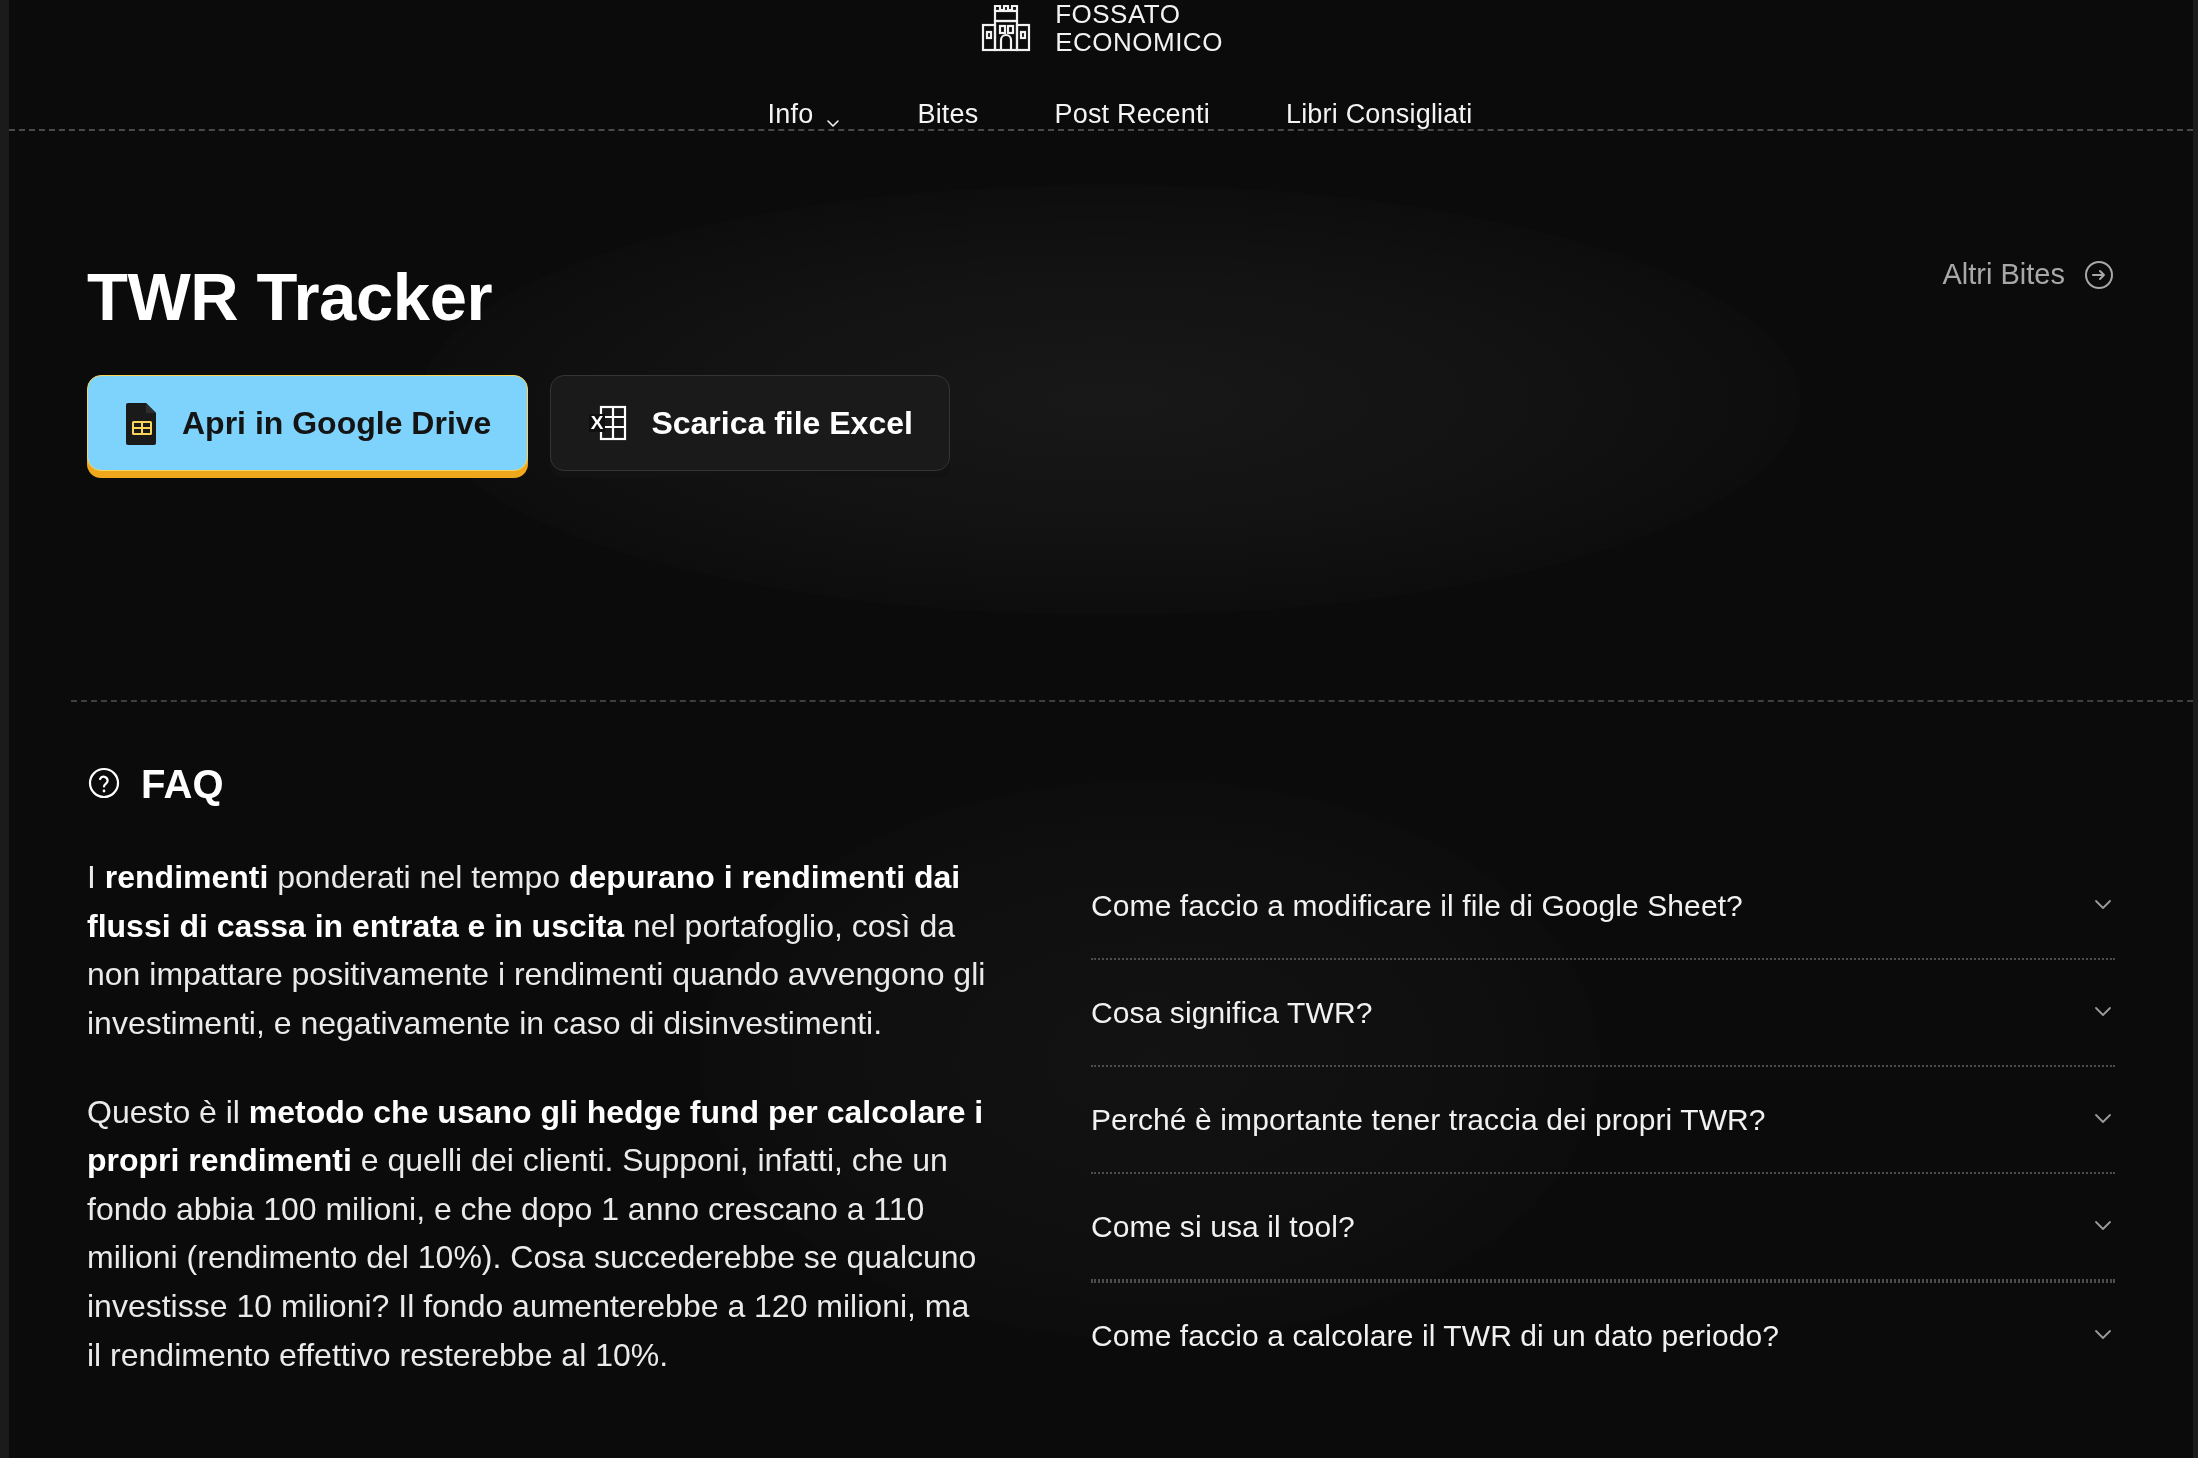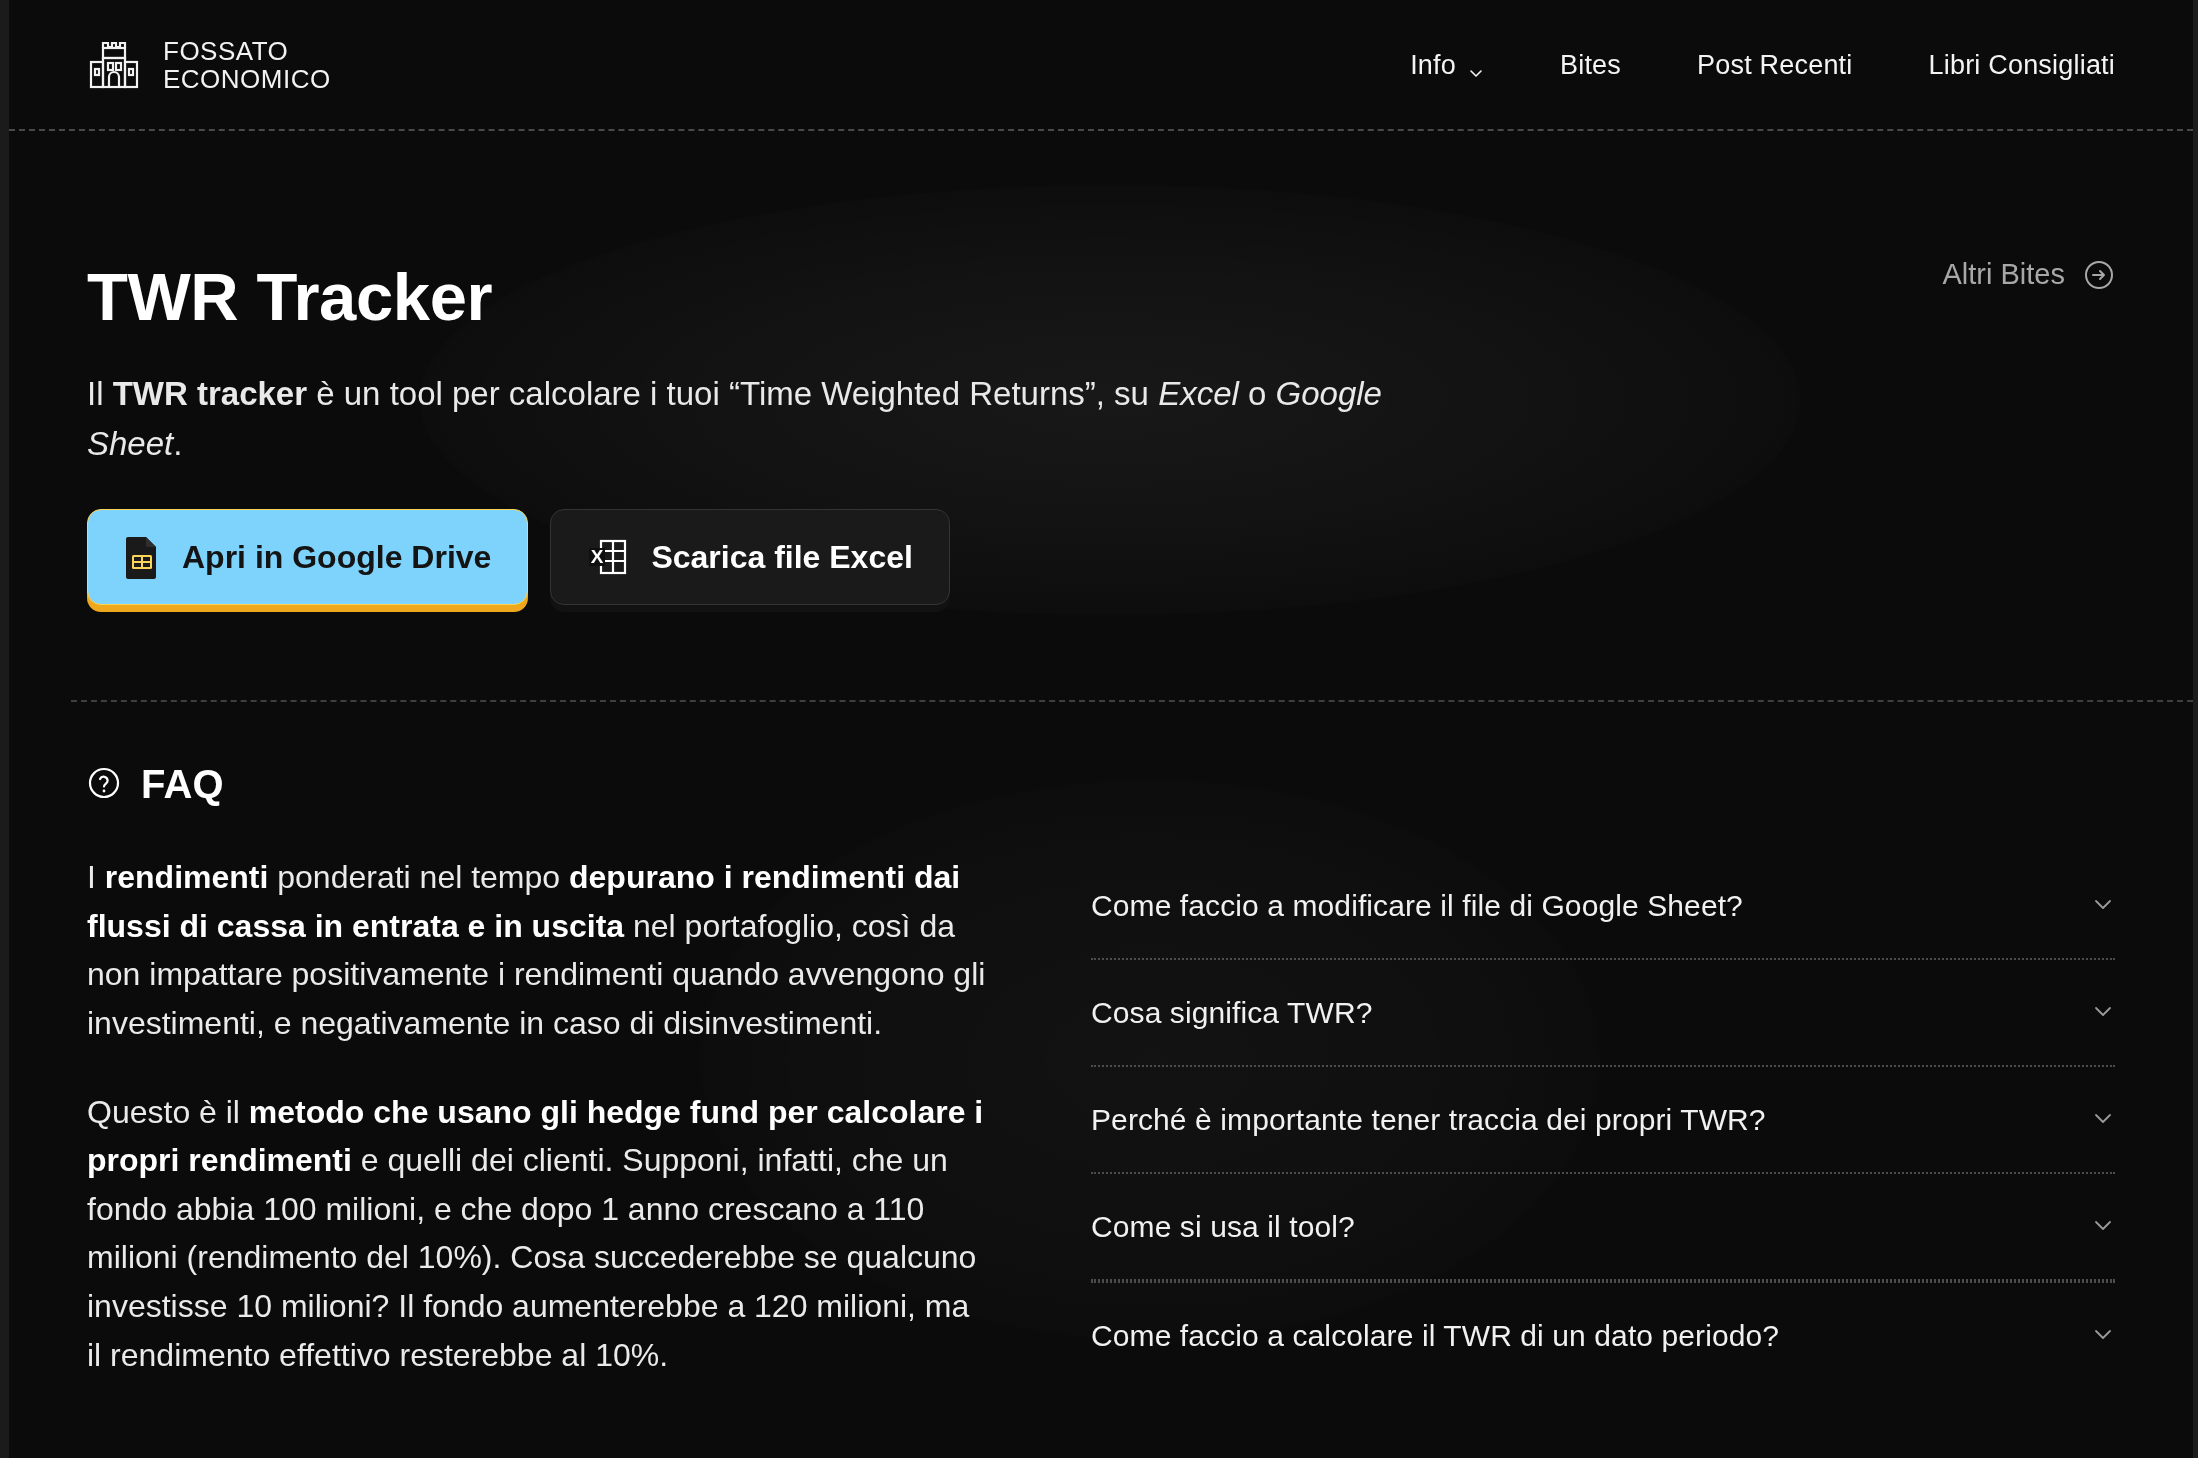--- a/index.html
+++ b/index.html
@@ -30,20 +30,21 @@
     background:radial-gradient(ellipse at center, rgba(255,255,255,0.030) 0%, rgba(255,255,255,0.014) 55%, rgba(255,255,255,0) 80%);
     pointer-events:none;
   }
 
   
   header#site-header{
     position:absolute; left:9px; top:0; width:2184px; height:130px;
     display:flex; align-items:center; justify-content:space-between;
     padding:0 78px 0 78px;
     z-index:5;
+    flex-direction:column;
   }
   .brand{ display:flex; align-items:center; gap:22px; }
   .brand-mark{ width:54px; height:50px; flex:none; }
   .brand-text{
     font-size:26px; line-height:1.09; letter-spacing:0.5px;
     font-weight:400; color:#f2f2f2;
     font-family:"Liberation Sans Narrow","Liberation Sans",sans-serif;
   }
   nav#main-nav{ display:flex; align-items:center; gap:0; }
   nav#main-nav .nav-item{
@@ -182,21 +183,20 @@
       <span>Altri Bites</span>
       <span>
         <svg viewBox="0 0 32 32" width="32" height="32" fill="none" stroke="#a8a8a8" stroke-width="2" stroke-linecap="round" stroke-linejoin="round">
           <circle cx="16" cy="16" r="13"></circle>
             <path d="M10 16 H21 M17 12 L21 16 L17 20"></path>
         </svg>
       </span>
     </div>
   </div>
 
-  <p id="hero-desc"><span>Il </span><b>TWR tracker</b><span> è un tool per calcolare i tuoi “Time Weighted Returns”, su </span><i>Excel</i><span> o </span><i>Google Sheet</i><span>.</span></p>
 
   <div class="btn-row">
     <div class="btn" id="btn-drive">
       <span class="ico">
         <svg viewBox="0 0 36 44" width="36" height="44">
           <path d="M4 2 h18 l10 10 v30 a2 2 0 0 1 -2 2 H4 a2 2 0 0 1 -2 -2 V4 a2 2 0 0 1 2 -2 z" fill="#1a1a1a"></path>
           <path d="M22 2 l10 10 h-10 z" fill="#2e2e2e"></path>
           <rect x="8" y="20" width="20" height="14" rx="1.5" fill="#fbd45a"></rect>
           <rect x="10" y="22" width="7" height="4" fill="#1a1a1a"></rect>
           <rect x="19" y="22" width="7" height="4" fill="#1a1a1a"></rect>

